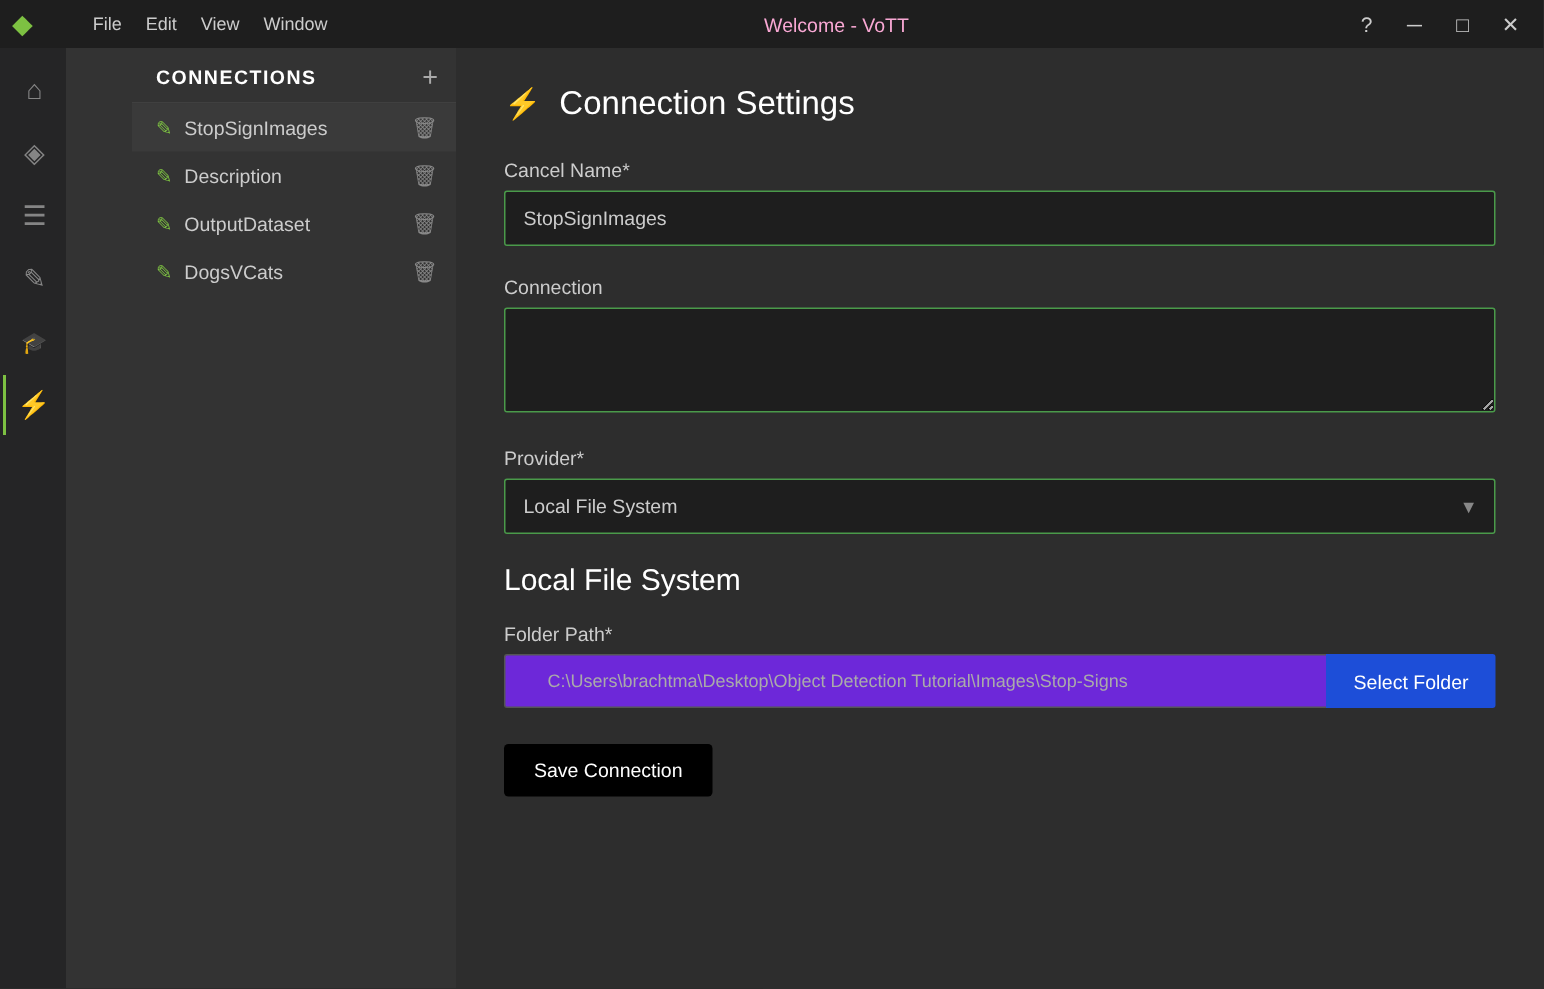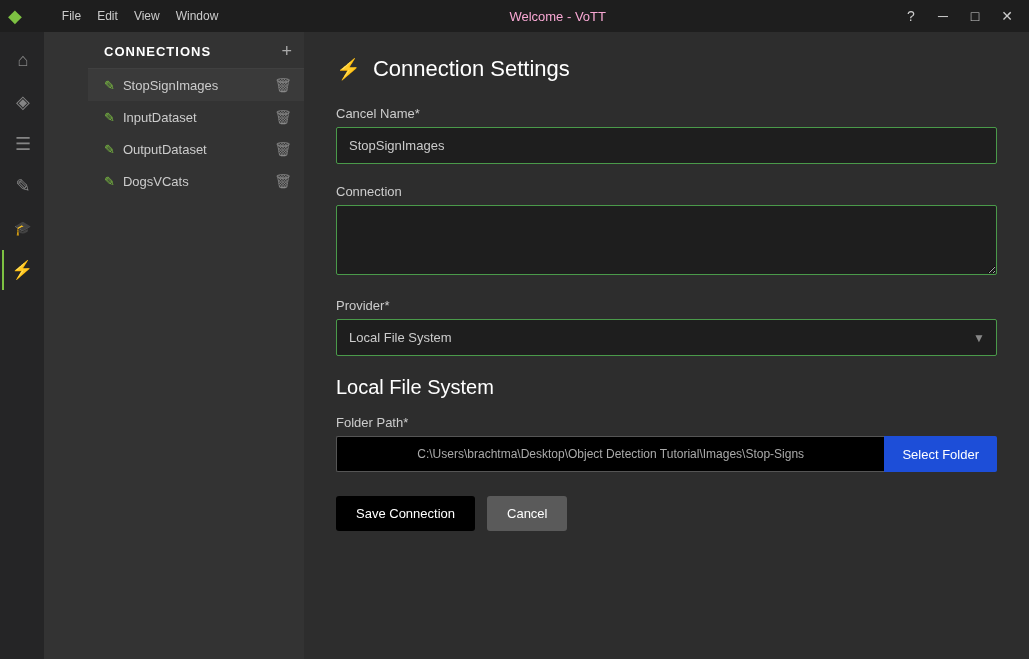--- a/index.html
+++ b/index.html
@@ -87,22 +87,22 @@
       position: absolute; right: 12px; top: 50%; transform: translateY(-50%);
       color: #888; pointer-events: none; font-size: 12px;
     }
 
     .section-title { font-size: 20px; font-weight: 400; color: #ffffff; margin-bottom: 16px; margin-top: 4px; }
 
     .folder-path-group {
       display: flex; gap: 0; margin-bottom: 24px;
     }
     .folder-path-input {
-      flex: 1; background: #000000; border: 1px solid #555; border-right: none; border-radius: 2px 0 0 2px;
-      color: #aaaaaa; font-size: 12px; padding: 10px 28px; outline: none; text-align: center;
+      flex: 1; background: #6d28d9; border: 1px solid #555; border-right: none; border-radius: 2px 0 0 2px;
+      color: #aaaaaa; font-size: 12px; padding: 10px 28px; outline: none;
     }
     .select-folder-btn {
       background: #1d4ed8; border: none; color: #ffffff; font-size: 13px;
       padding: 10px 18px; cursor: pointer; border-radius: 0 2px 2px 0; white-space: nowrap;
     }
 
     .buttons-row { display: flex; gap: 12px; }
     .btn-save {
       background: #000000; border: none; color: #fff; font-size: 13px;
       padding: 10px 20px; cursor: pointer; border-radius: 3px;
@@ -153,21 +153,21 @@
       <div class="sidebar-item-left">
         <span class="sidebar-item-icon">✎</span>
         <span class="sidebar-item-label">StopSignImages</span>
       </div>
       <span class="sidebar-item-delete">🗑</span>
     </div>
 
     <div class="sidebar-item">
       <div class="sidebar-item-left">
         <span class="sidebar-item-icon">✎</span>
-        <span class="sidebar-item-label">InputDataset</span>
+        <span class="sidebar-item-label">Description</span>
       </div>
       <span class="sidebar-item-delete">🗑</span>
     </div>
 
     <div class="sidebar-item">
       <div class="sidebar-item-left">
         <span class="sidebar-item-icon">✎</span>
         <span class="sidebar-item-label">OutputDataset</span>
       </div>
       <span class="sidebar-item-delete">🗑</span>
@@ -215,16 +215,15 @@
     <div class="form-group">
       <label class="form-label">Folder Path*</label>
       <div class="folder-path-group">
         <input type="text" class="folder-path-input" value="C:\Users\brachtma\Desktop\Object Detection Tutorial\Images\Stop-Signs" style="">
         <button class="select-folder-btn">Select Folder</button>
       </div>
     </div>
 
     <div class="buttons-row">
       <button class="btn-save">Save Connection</button>
-      <button class="btn-cancel">Cancel</button>
     </div>
   </div>
 </div>
 
 </body></html>

